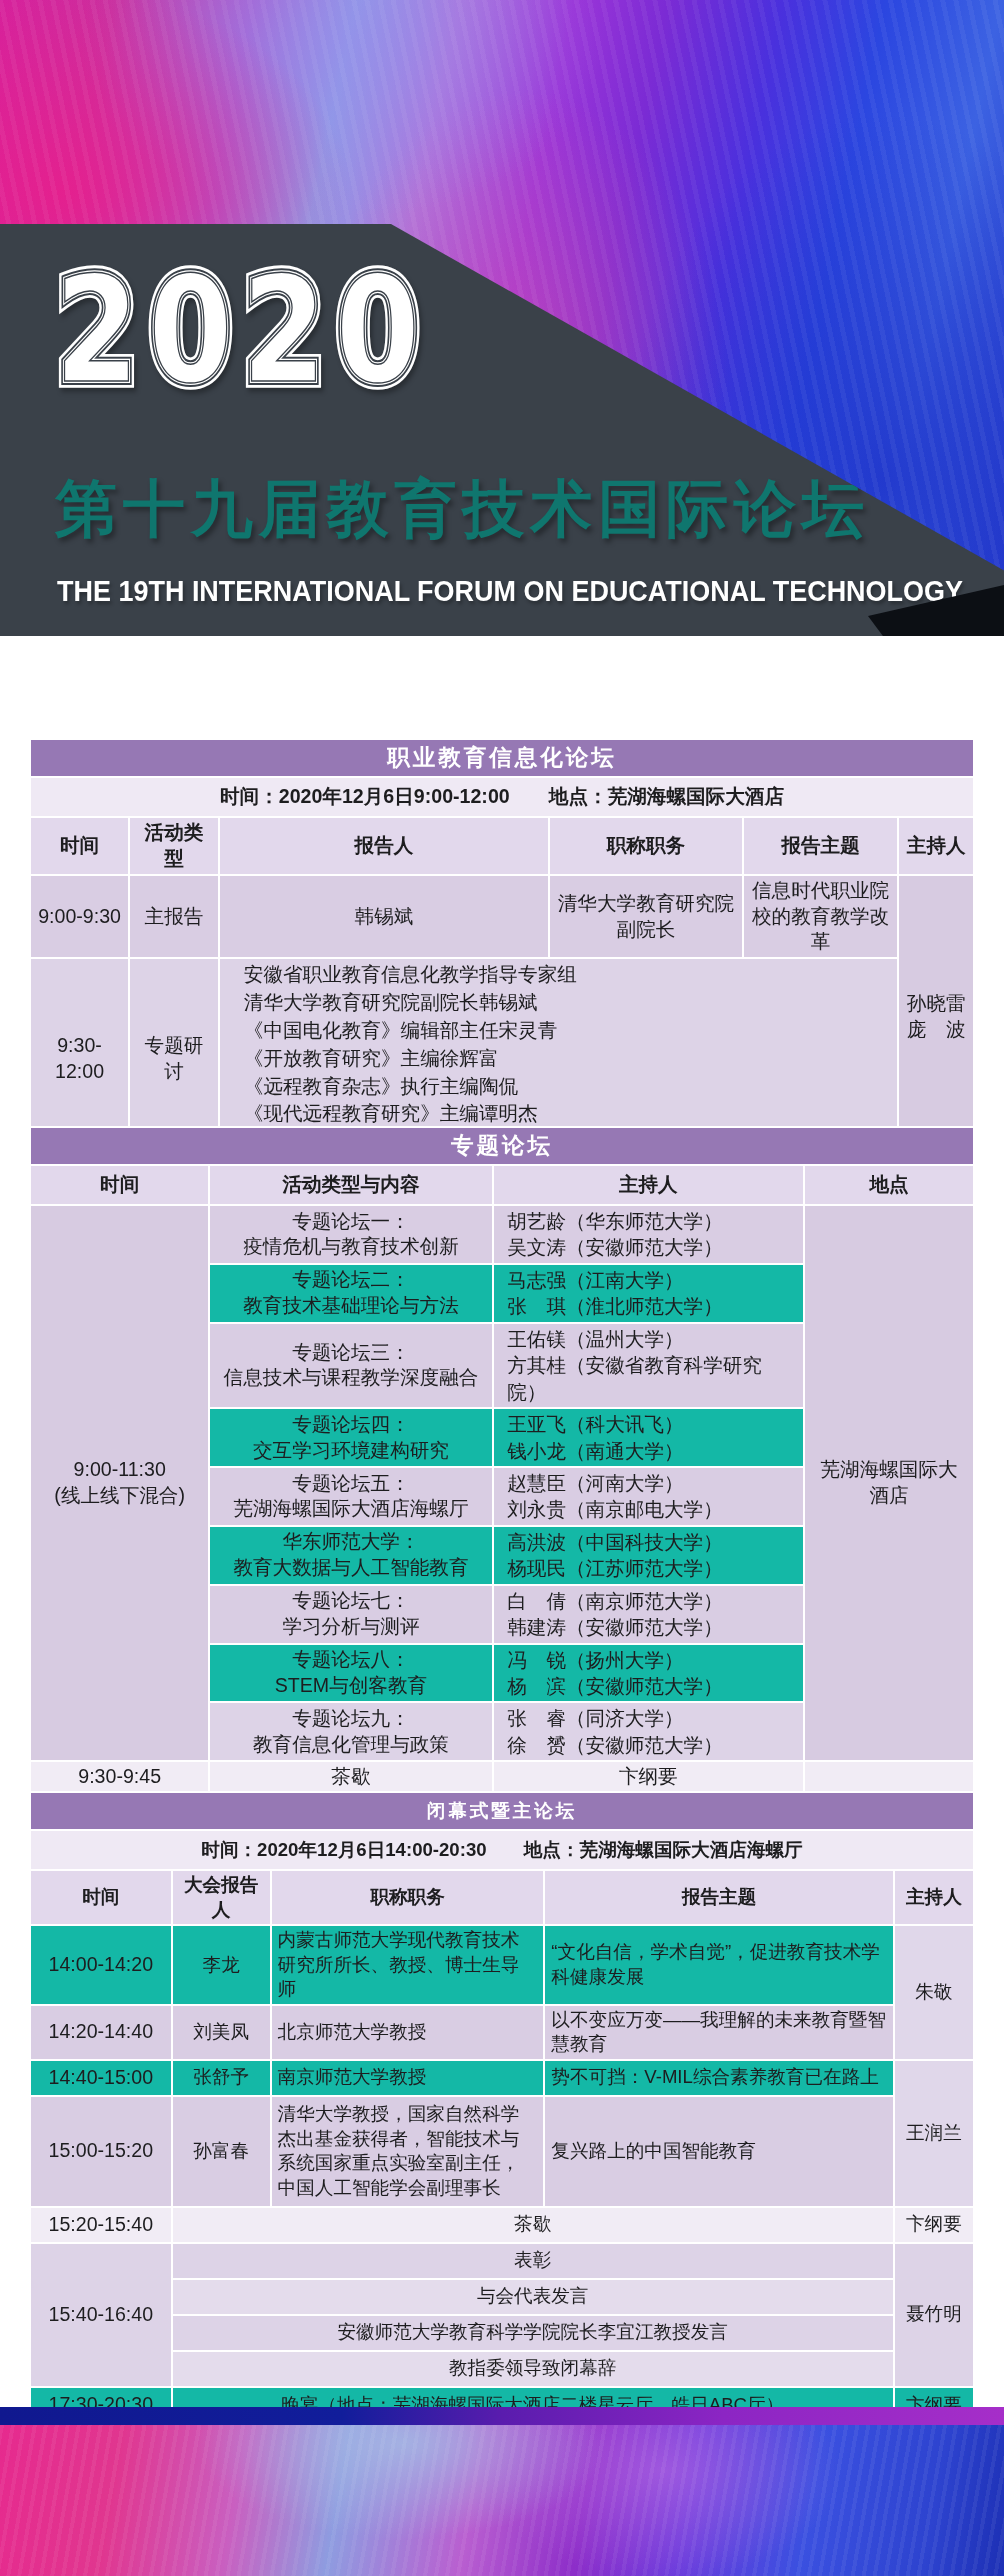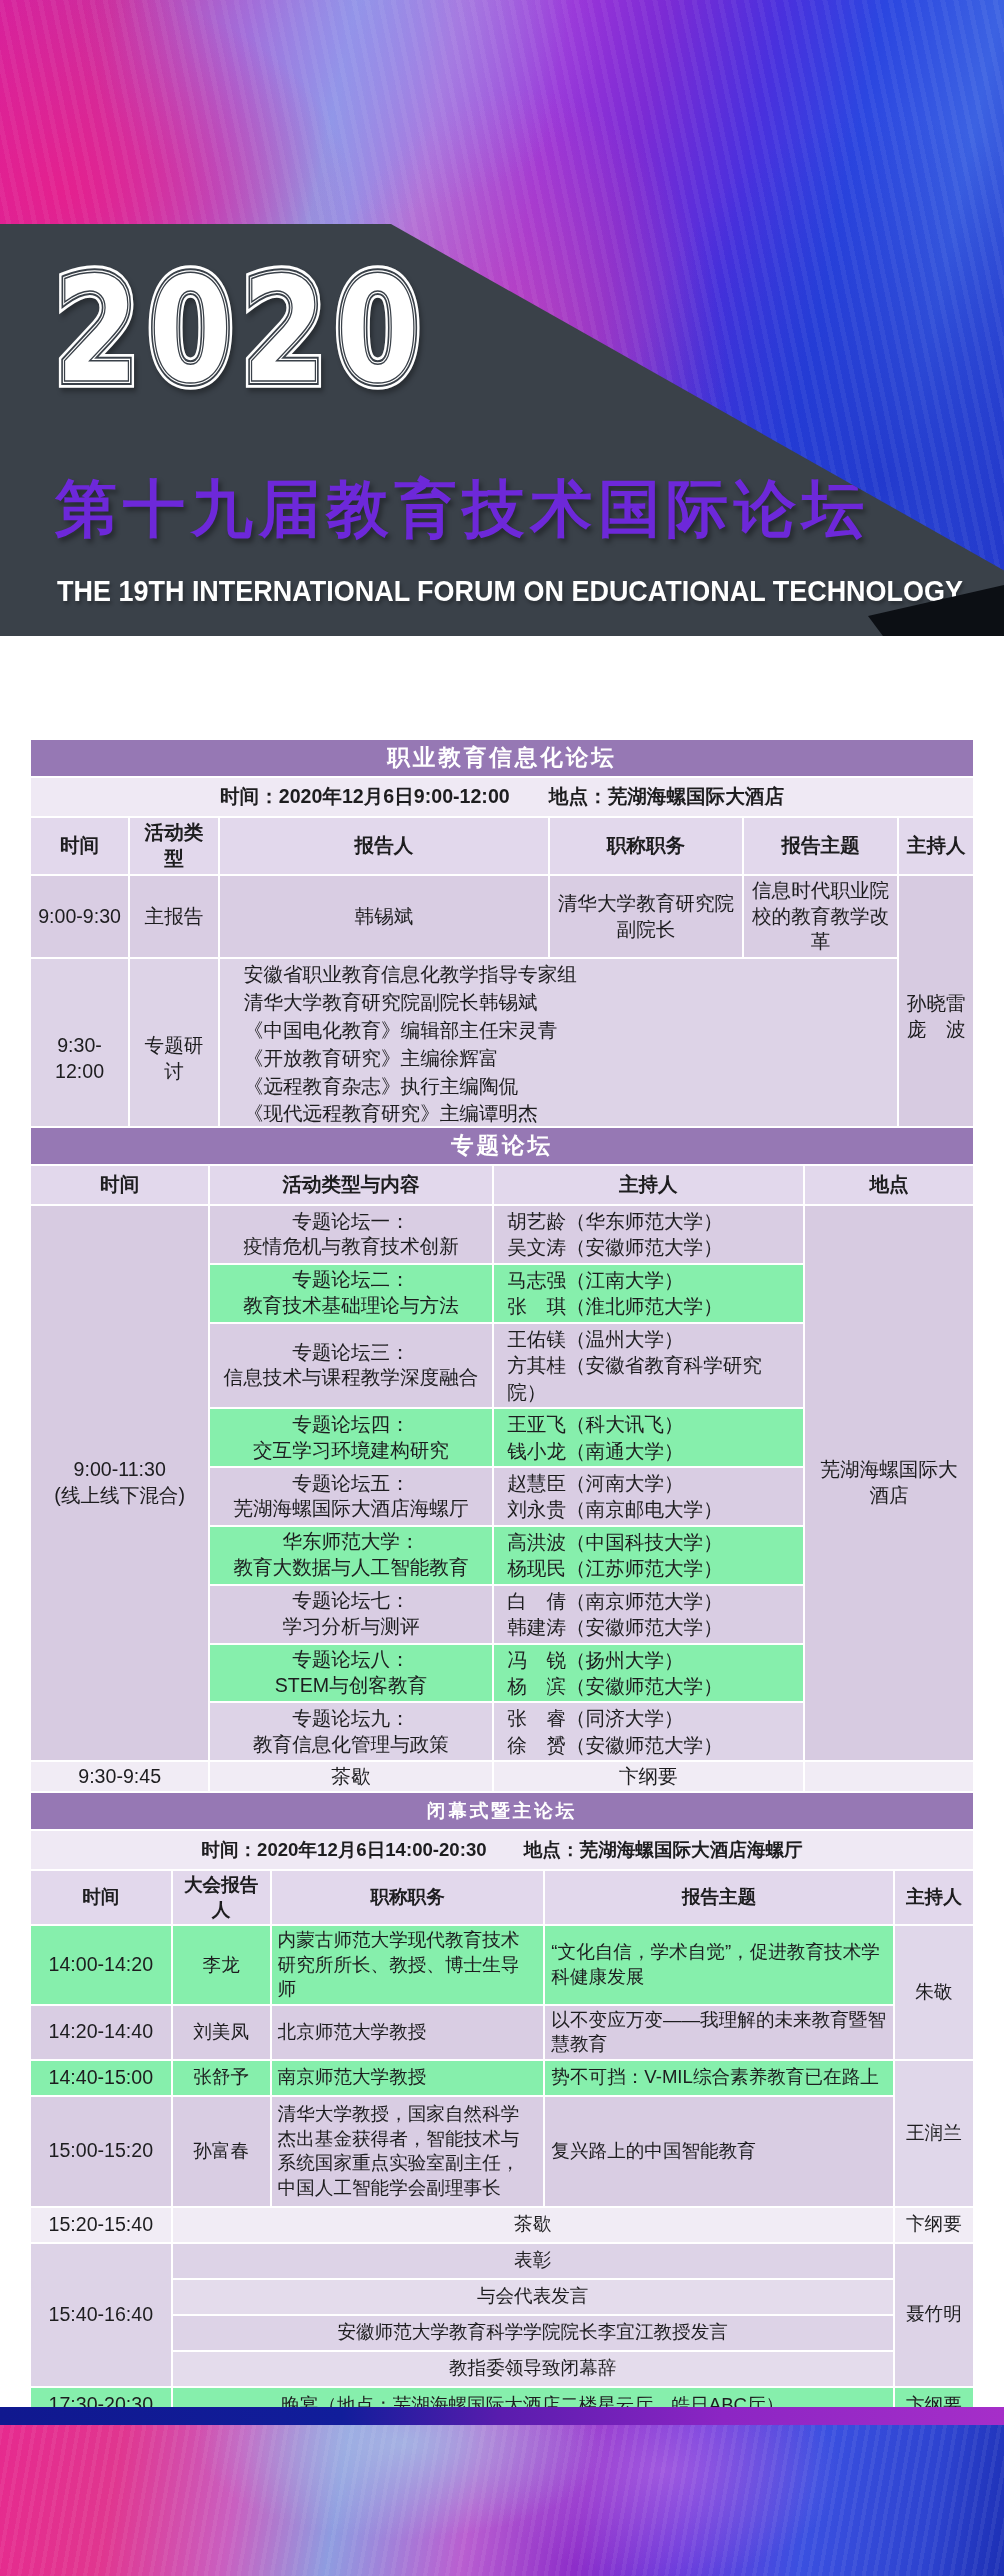--- a/index.html
+++ b/index.html
@@ -25,21 +25,21 @@
     clip-path:polygon(0 31px,136px 0,136px 90px,44px 90px);}
 
   .logo{position:absolute;left:55px;top:257px;transform:scaleX(.82);transform-origin:left top;
         filter:drop-shadow(3.9px 4.9px 2.9px rgba(0,0,0,.3));width:471px;height:157px;}
   .logo span{position:absolute;left:0;top:0;font-weight:bold;font-size:147px;line-height:1;
         letter-spacing:11.8px;font-family:"DejaVu Sans",sans-serif;}
   .logo .s1{-webkit-text-stroke:13.7px #fff;color:#fff;}
   .logo .s2{-webkit-text-stroke:7.9px #3a4149;color:#3a4149;}
   .logo .s3{-webkit-text-stroke:3.9px #fff;color:#fff;}
   .logo .s4{-webkit-text-stroke:1.5px #3a4149;color:#fff;}
-  .title-cn{position:absolute;left:55px;top:467px;color:#6d28d9;font-weight:bold;font-size:62px;
+  .title-cn{position:absolute;left:55px;top:467px;color:#0f766e;font-weight:bold;font-size:62px;
         letter-spacing:5.9px;white-space:nowrap;text-shadow:2.9px 3.9px 4.9px rgba(0,0,0,.35);}
   .title-en{position:absolute;left:57px;top:575px;color:#fff;font-weight:bold;font-size:29px;
         letter-spacing:0px;white-space:nowrap;transform:scaleX(.93);transform-origin:left top;
         text-shadow:2px 2.9px 3.9px rgba(0,0,0,.3);}
 
   
   .content{position:absolute;left:0;top:636px;width:1005px;height:1771px;background:#fff;}
 
   table{border-collapse:collapse;table-layout:fixed;width:946px;}
   .tbl{position:absolute;left:29px;}
@@ -47,21 +47,21 @@
   .t2{top:490px;} 
   .t3{top:1155px;}
 
   td{border:2.9px solid #fff;text-align:center;vertical-align:middle;color:#1d1d1f;
      font-size:19.6px;line-height:1.32;white-space:pre-line;padding:2px 5.9px;overflow:hidden;}
   .bar td{background:#9678b4;color:#fff;font-weight:bold;font-size:22.6px;letter-spacing:2.9px;height:32px;}
   .meta td{background:#efe9f4;font-weight:bold;font-size:19.6px;height:34px;}
   .head td{background:#e2d8ec;font-weight:bold;font-size:19.6px;height:34px;}
 
   .bg-d{background:#d9cde3;}   
-  .bg-l{background:#86efac;}   
+  .bg-l{background:#14b8a6;}   
   .bg-xl{background:#f1ecf5;}  
   .bg-m{background:#ddd3e7;}   
   .bg-m2{background:#e4dcec;}  
   .bg-span{background:#d7cbe1;}
   .bg-host{background:#e0d7ea;}
 
   .left{text-align:left;}
   .speakers{line-height:1.42;padding-left:24px;}
   .hosts2{padding-left:13.7px;line-height:1.35;}
   .t3 td{font-size:18.6px;}

